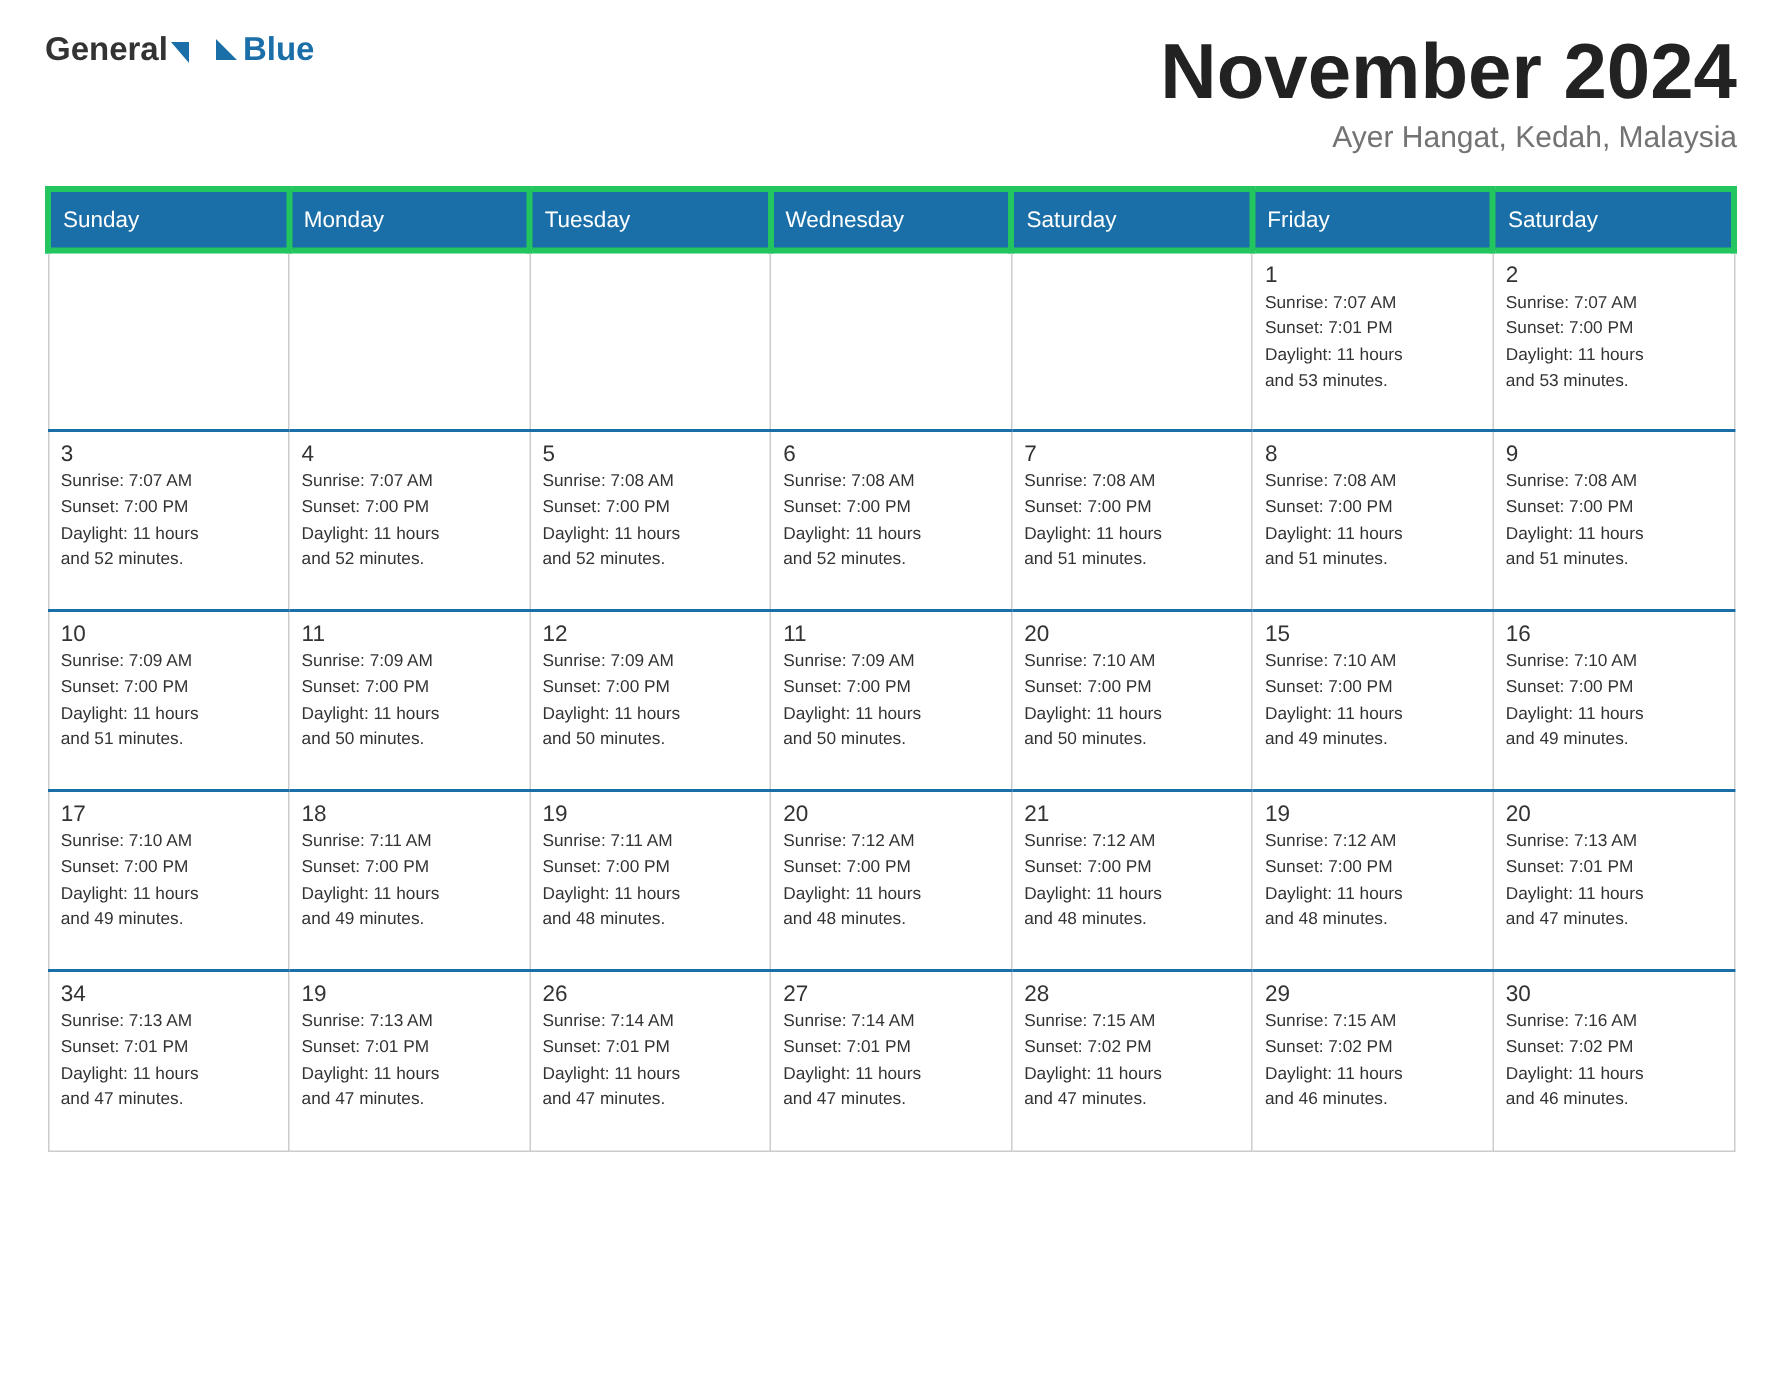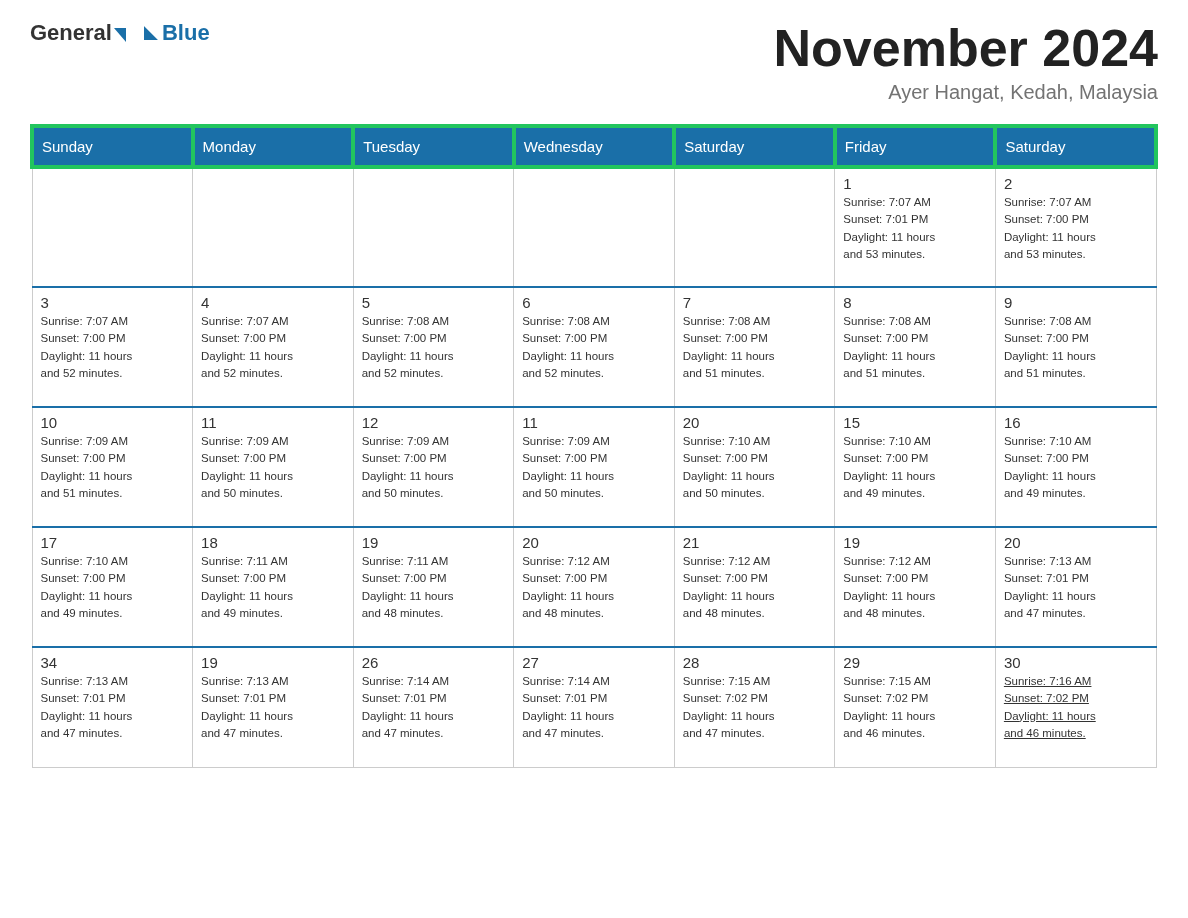--- a/index.html
+++ b/index.html
@@ -350,20 +350,20 @@
         </td>
         <td>
           <span class="day-number">29</span>
           <div class="day-info" style="white-space: pre-line;">Sunrise: 7:15 AM
 Sunset: 7:02 PM
 Daylight: 11 hours
 and 46 minutes.</div>
         </td>
         <td>
           <span class="day-number">30</span>
-          <div class="day-info" style="white-space: pre-line; text-decoration: underline;">Sunrise: 7:16 AM
+          <div class="day-info" style="white-space: pre-line;">Sunrise: 7:16 AM
 Sunset: 7:02 PM
 Daylight: 11 hours
 and 46 minutes.</div>
         </td>
       </tr>
     </tbody>
 </table>
 
 </body></html>

